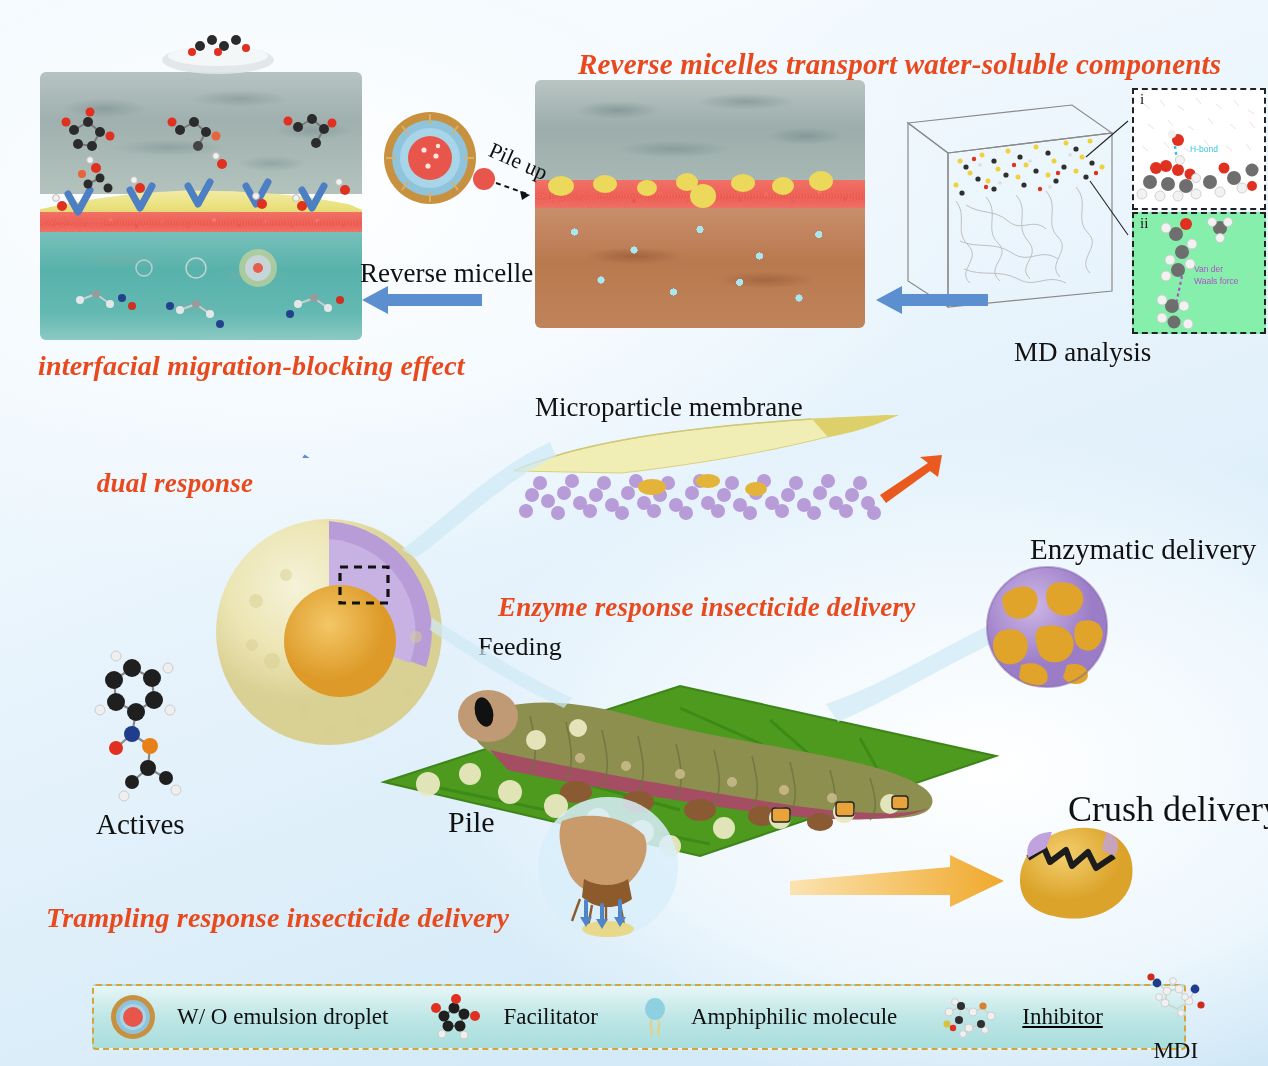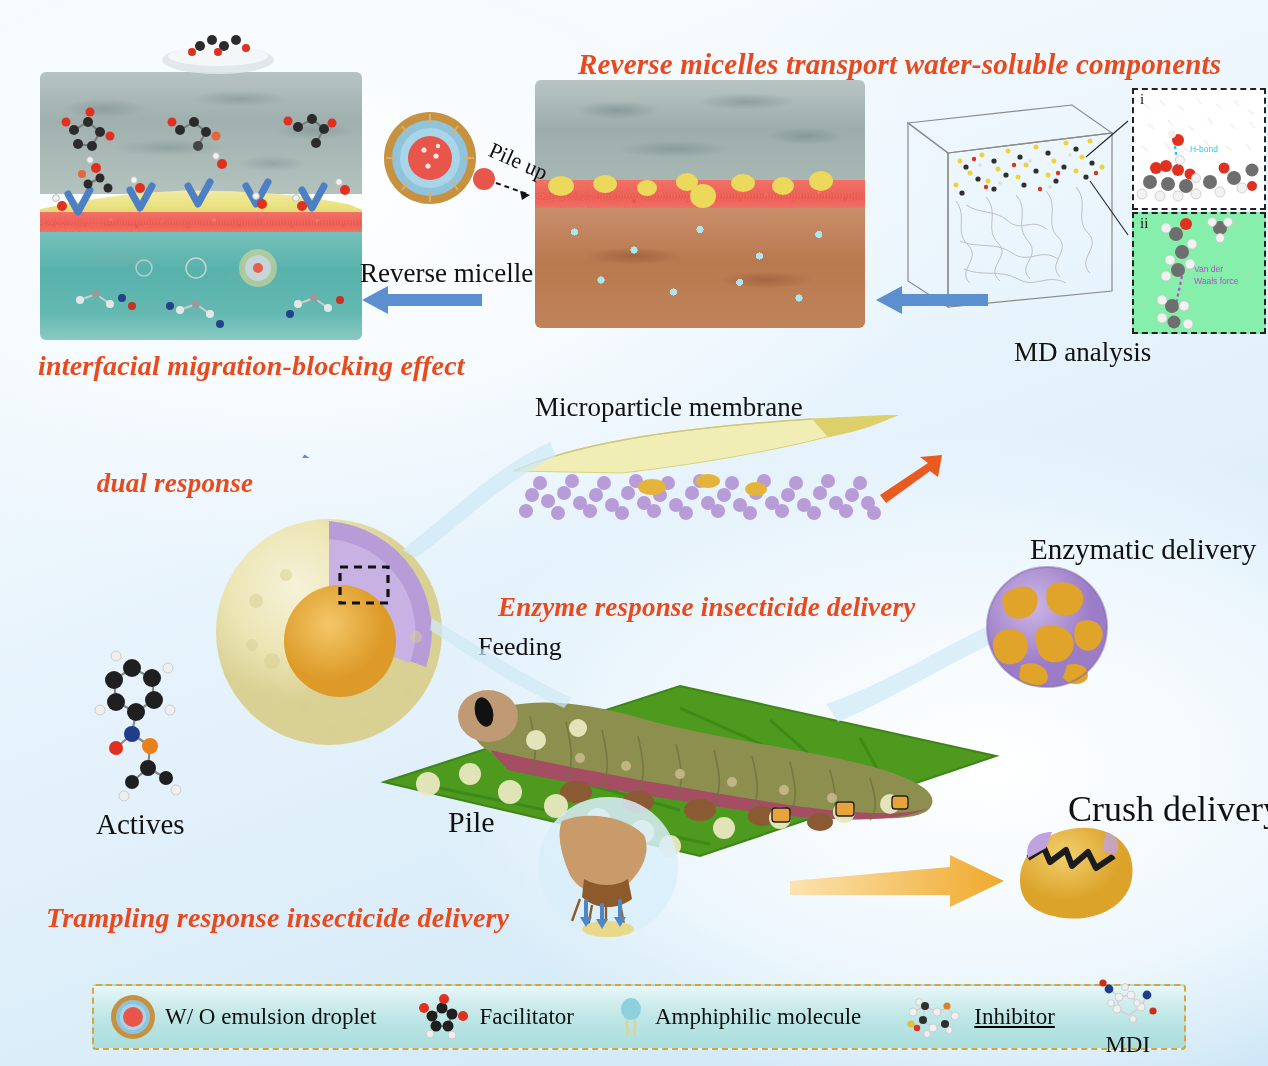--- a/index.html
+++ b/index.html
@@ -102,21 +102,21 @@
   
   #enzsph{left:985px;top:565px;width:125px;height:125px;}
   
   #crush{left:1010px;top:820px;width:130px;height:105px;}
 
   
   #legend{left:92px;top:984px;width:1090px;height:62px;
     border:2px dashed #d8a43a;border-radius:4px;
     background:linear-gradient(180deg,#e7f6f7 0%,#bfe6e6 50%,#a8dedd 100%);
     display:flex;align-items:center;}
-  .legItem{display:flex;align-items:center;gap:9px;}
+  .legItem{display:flex;align-items:center;gap:21px;}
   .legTxt{font-size:23px;color:#111;font-family:"Liberation Serif",serif;white-space:nowrap;}
 </style>
 </head>
 <body>
 
 <div class="fig">
 
   <div class="abs" id="blockA">
     <div class="slab slabGray"></div>
     <div class="slab slabYellow">

